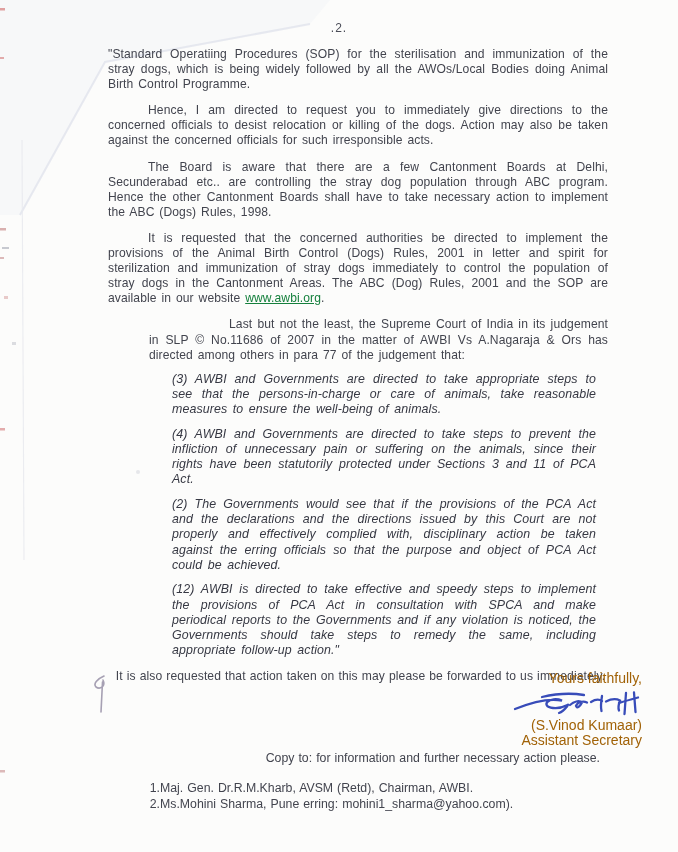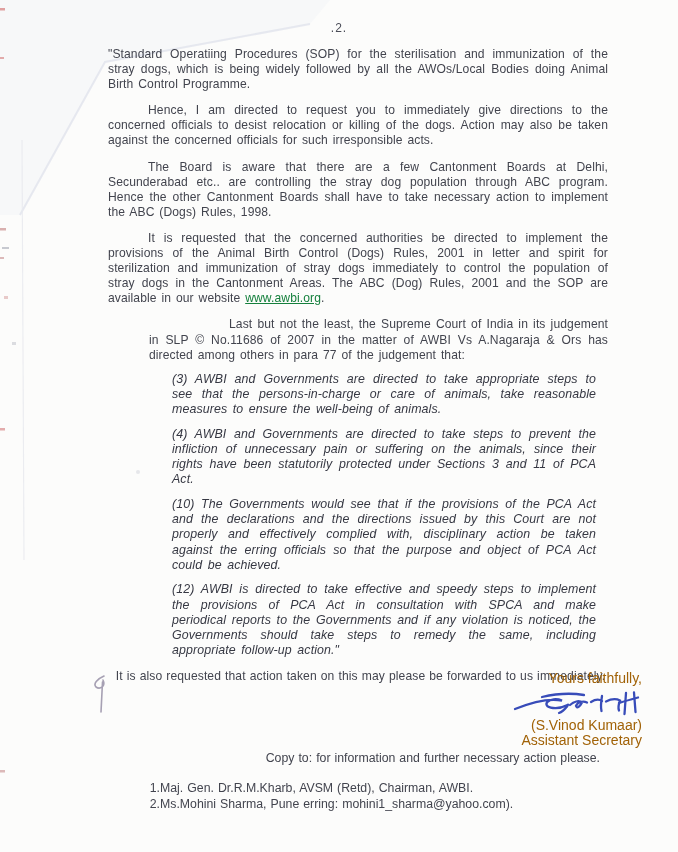--- a/index.html
+++ b/index.html
@@ -78,21 +78,21 @@
 
   <div class="col">
     <p class="para">"Standard Operatiing Procedures (SOP) for the sterilisation and immunization of the stray dogs, which is being widely followed by all the AWOs/Local Bodies doing Animal Birth Control Programme.</p>
     <p class="para indent">Hence, I am directed to request you to immediately give directions to the concerned officials to desist relocation or killing of the dogs. Action may also be taken against the concerned officials for such irresponsible acts.</p>
     <p class="para indent">The Board is aware that there are a few Cantonment Boards at Delhi, Secunderabad etc.. are controlling the stray dog population through ABC program. Hence the other Cantonment Boards shall have to take necessary action to implement the ABC (Dogs) Rules, 1998.</p>
     <p class="para indent"><span>It is requested that the concerned authorities be directed to implement the provisions of the Animal Birth Control (Dogs) Rules, 2001 in letter and spirit for sterilization and immunization of stray dogs immediately to control the population of stray dogs in the Cantonment Areas. The ABC (Dog) Rules, 2001 and the SOP are available in our website </span><span class="link">www.awbi.org</span><span>.</span></p>
     <p class="para indent-lg">Last but not the least, the Supreme Court of India in its judgement in SLP © No.11686 of 2007 in the matter of AWBI Vs A.Nagaraja &amp; Ors has directed among others in para 77 of the judgement that:</p>
 
     <p class="quote">(3) AWBI and Governments are directed to take appropriate steps to see that the persons-in-charge or care of animals, take reasonable measures to ensure the well-being of animals.</p>
     <p class="quote">(4) AWBI and Governments are directed to take steps to prevent the infliction of unnecessary pain or suffering on the animals, since their rights have been statutorily protected under Sections 3 and 11 of PCA Act.</p>
-    <p class="quote">(10) The Governments would see that if the provisions of the PCA Act and the declarations and the directions issued by this Court are not properly and effectively complied with, disciplinary action be taken against the erring officials so that the purpose and object of PCA Act could be achieved.</p>
+    <p class="quote">(2) The Governments would see that if the provisions of the PCA Act and the declarations and the directions issued by this Court are not properly and effectively complied with, disciplinary action be taken against the erring officials so that the purpose and object of PCA Act could be achieved.</p>
     <p class="quote">(12) AWBI is directed to take effective and speedy steps to implement the provisions of PCA Act in consultation with SPCA and make periodical reports to the Governments and if any violation is noticed, the Governments should take steps to remedy the same, including appropriate follow-up action."</p>
 
     <p class="para closing">It is also requested that action taken on this may please be forwarded to us immediately.</p>
   </div>
 
   <div class="signoff">
     <div>Yours faithfully,</div>
     <svg class="sig" width="128" height="32" viewBox="0 0 128 32">
       <g fill="none" stroke="#2e43b6" stroke-width="2.3" stroke-linecap="round" opacity="0.95">
         <path d="M3 21 C 20 14, 36 10, 50 12.5 C 38 7.5, 27 18, 41 20 C 52 21.5, 59 13, 55 18.5 C 53 21, 50 24, 47 25"></path>

